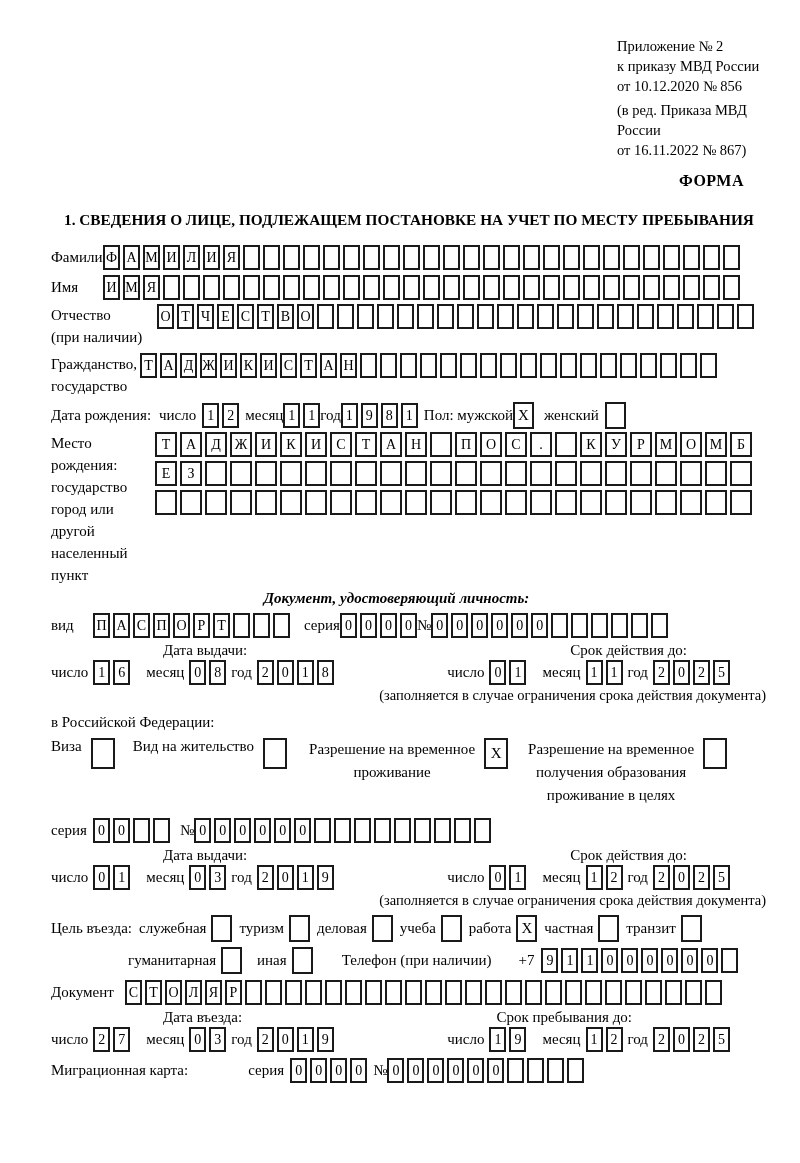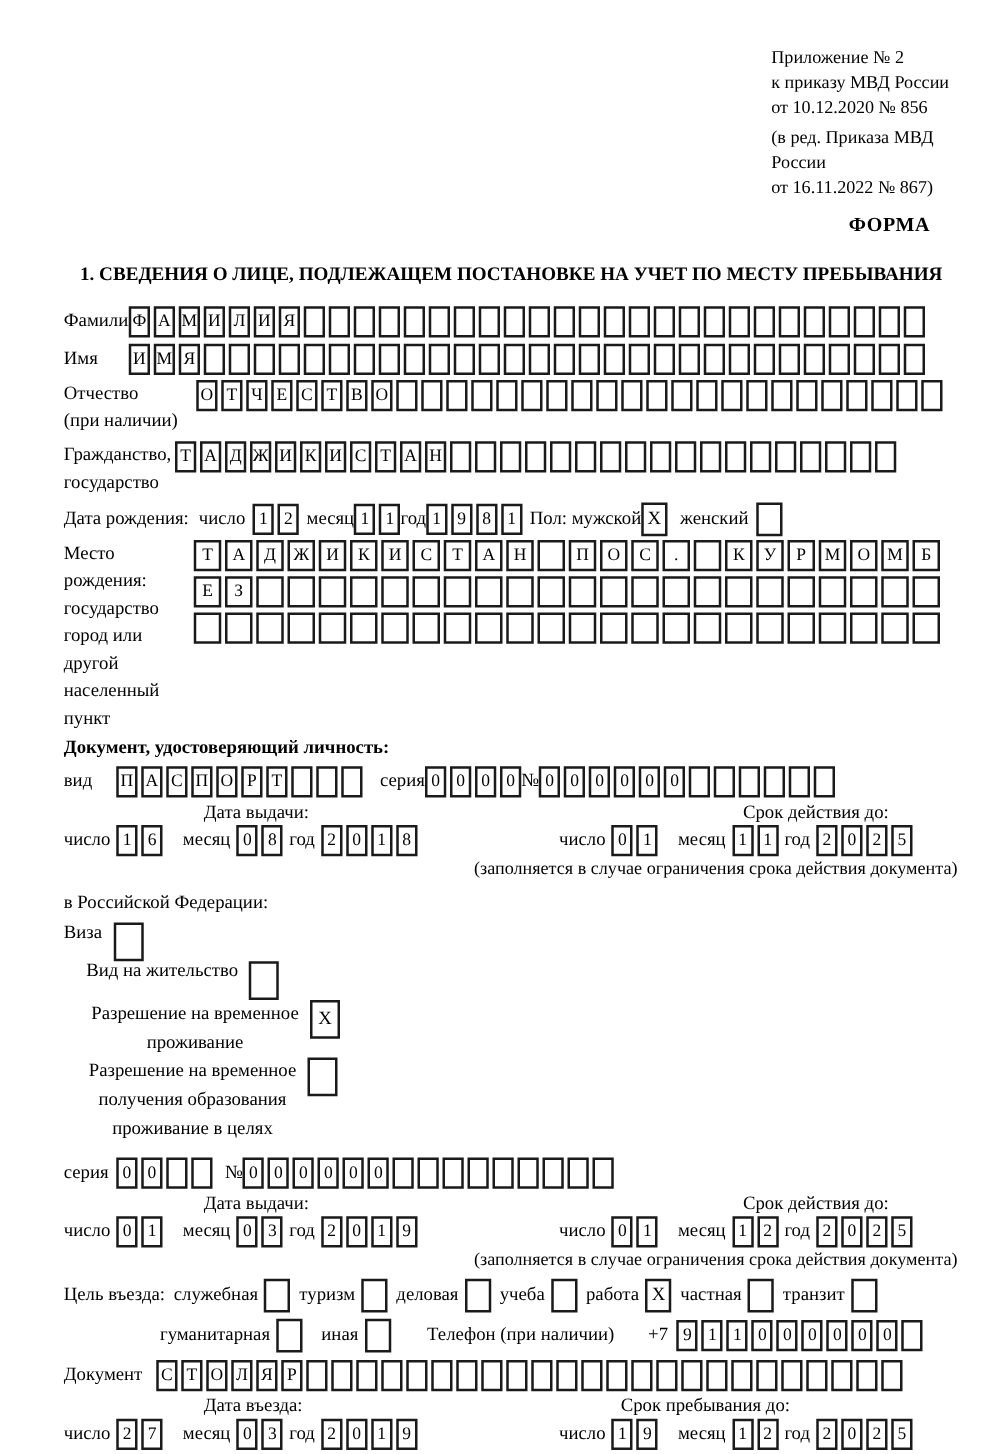--- a/index.html
+++ b/index.html
@@ -28,36 +28,36 @@
   
   .cells{display:inline-flex;gap:3px;flex:0 0 auto;align-items:center;}
   .cell{box-sizing:content-box;width:13px;height:21px;border:2px solid #1a1a1a;text-align:center;
         font-family:"Liberation Serif",serif;font-size:14px;line-height:21px;flex:0 0 auto;background:#fff;}
   .wide .cell{width:18px;}
   .cb .cell{width:17px;height:23px;line-height:23px;font-size:15px;}
   .bigcb .cell{width:20px;height:27px;line-height:27px;font-size:15px;}
 
   .gap6{width:6px;flex:0 0 auto;} .gap10{width:10px;flex:0 0 auto;} .gap14{width:14px;flex:0 0 auto;}
 
-  .docheading{font-weight:bold;text-align:left;margin:4px 40px 5px 0;}
+  .docheading{font-weight:bold;text-align:center;margin:4px 40px 5px 0;font-style:italic;}
 
   
   .headings{display:flex;font-size:15px;margin:3px 0 1px 0;}
   .headings .hl{margin-left:112px;}
-  .headings .hr{margin-left:auto;margin-right:71px;}
+  .headings .hr{margin-left:auto;margin-right:95px;}
   .headings.entry .hr{margin-right:150px;}
   .daterow{display:flex;align-items:center;margin-bottom:2px;}
   .grp{display:flex;align-items:center;gap:5px;}
   .grp.right{margin-left:auto;margin-right:52px;}
   .note{font-size:14.5px;text-align:right;padding-right:16px;margin:1px 0 6px 0;}
 
   .plain{margin:4px 0;line-height:24px;}
 
   
-  .optrow{display:flex;align-items:flex-start;margin:4px 0 10px 0;flex-direction:column;}
+  .optrow{display:flex;align-items:flex-start;margin:4px 0 10px 0;}
   .opt{display:flex;align-items:flex-start;gap:9px;}
   .optlines{text-align:center;line-height:23px;}
 
   .purp{display:flex;align-items:center;gap:7px;margin-bottom:5px;flex-wrap:nowrap;}
   .purp .opt2{display:flex;align-items:center;gap:5px;}
 </style>
 </head>
 <body>
 
 <div class="page">

